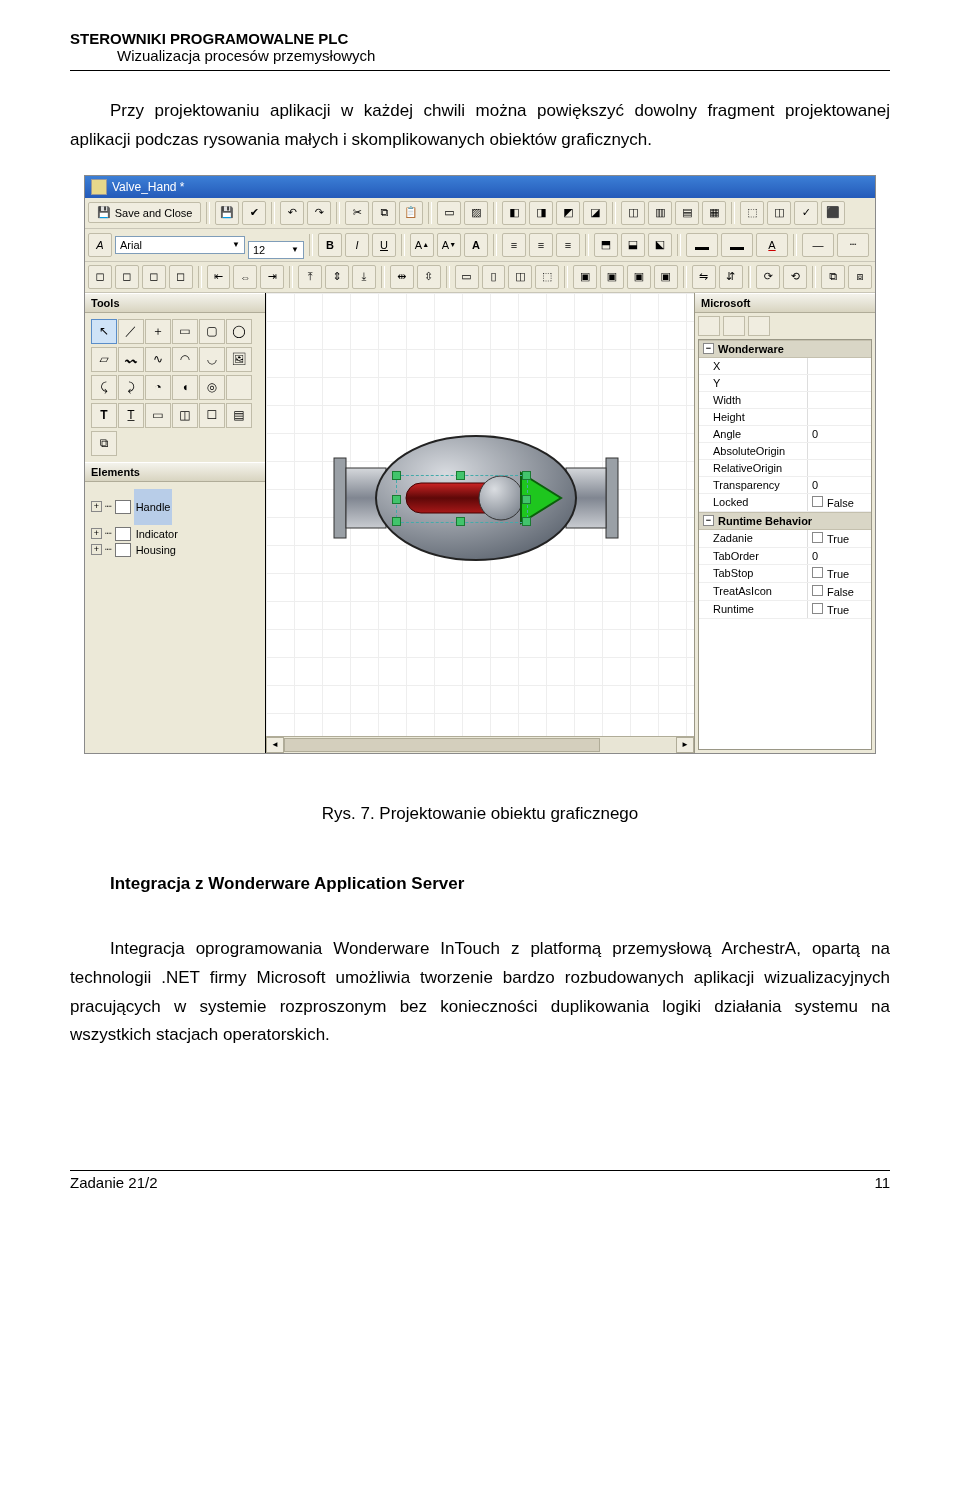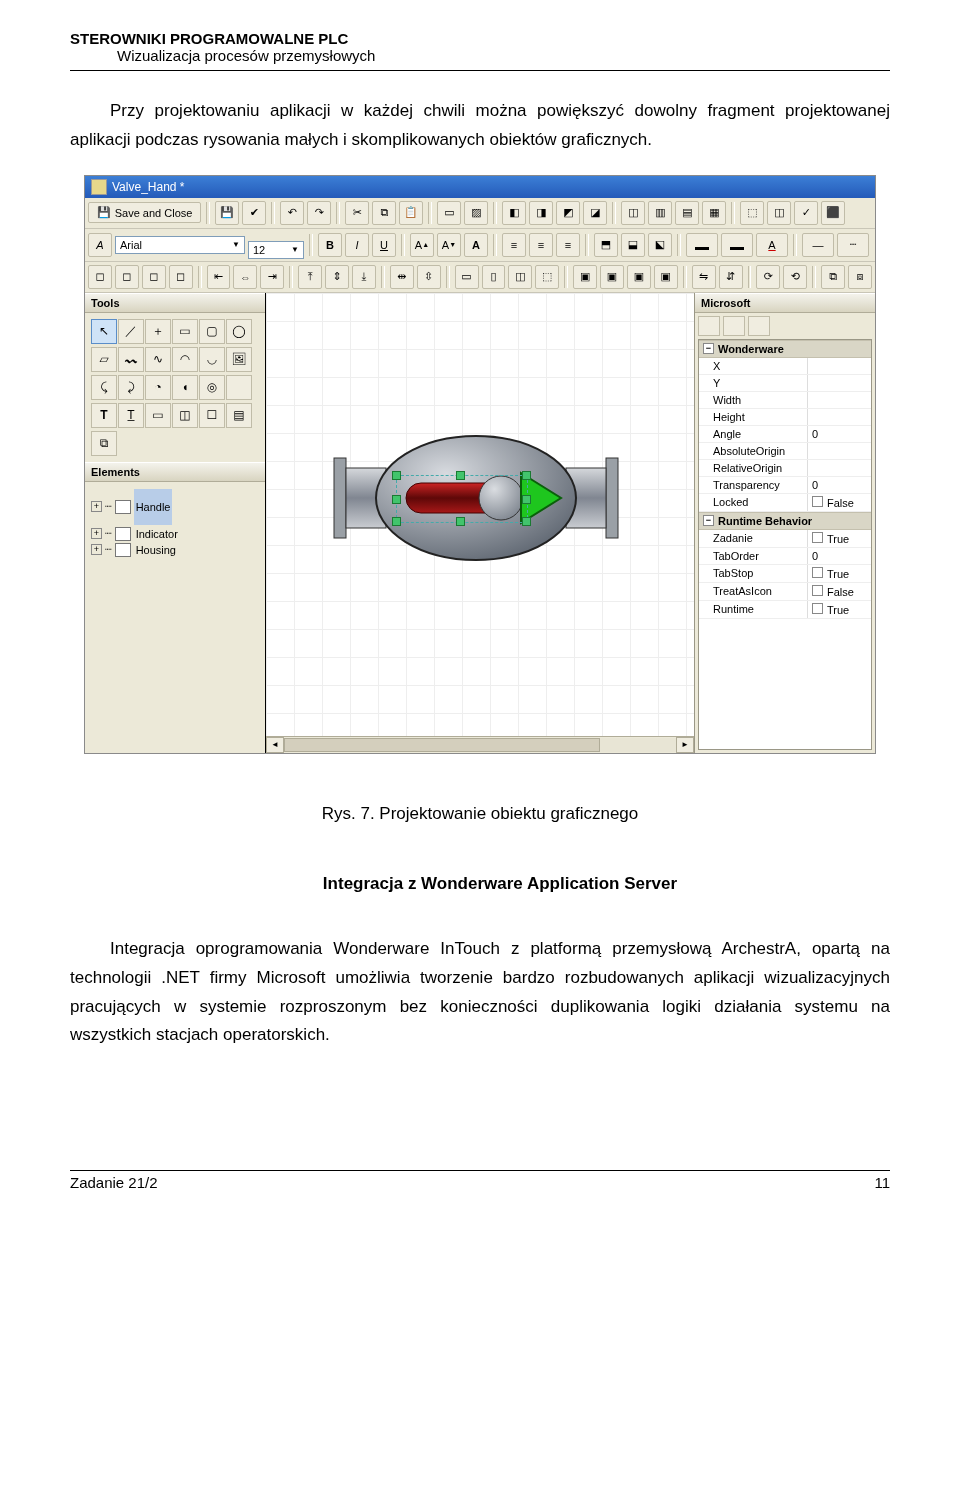--- a/index.html
+++ b/index.html
@@ -4,21 +4,21 @@
 <style>
   body { margin:0; font-family:Arial,Helvetica,sans-serif; background:#fff; color:#000; width:960px; }
   .page { padding:30px 70px 30px 70px; box-sizing:border-box; width:960px; }
   .doc-header { font-size:15px; margin-bottom:6px; }
   .doc-header .title { font-weight:bold; }
   .doc-header .sub { font-weight:normal;margin-left:47px; }
   hr { border:none; border-top:1px solid #000; margin:4px 0 26px 0; }
   .intro { font-size:17px; line-height:1.7; text-align:justify; text-indent:40px; margin-bottom:19px; }
   .figure { text-align:center; margin:20px 0 50px 0; }
   .caption { text-align:center; font-size:17px; margin:12px 0 50px 0; }
-  .section-title { font-weight:bold; font-size:17px; text-indent:40px; margin-bottom:22px;text-align:center; }
+  .section-title { font-weight:bold; font-size:17px; text-indent:40px; margin-bottom:22px; }
   .section-body { font-size:17px; line-height:1.7; text-align:justify; text-indent:40px;margin-top:41px; }
   .footer-line { border:none; border-top:1px solid #000; margin:120px 0 3px 0; }
   .footer { display:flex; justify-content:space-between; font-size:15px; }
 
   
   .app { width:790px; margin:0 auto; text-align:left; font-family:Tahoma,Arial,sans-serif; font-size:11px; color:#000; border:1px solid #8a8a8a; background:#ece9d8; }
   .app .titlebar { background:linear-gradient(#3c7fd6,#245ab9); color:#fff; padding:3px 6px; display:flex; align-items:center; gap:5px; font-size:12px; }
   .app .titlebar .ico { width:14px; height:14px; background:#e7d88b; border:1px solid #999; display:inline-block; }
   .app .menubar { background:#ece9d8; padding:2px 4px; display:flex; gap:2px; border-bottom:1px solid #c9c6b7; }
   .app .menubar span { padding:2px 8px; }

